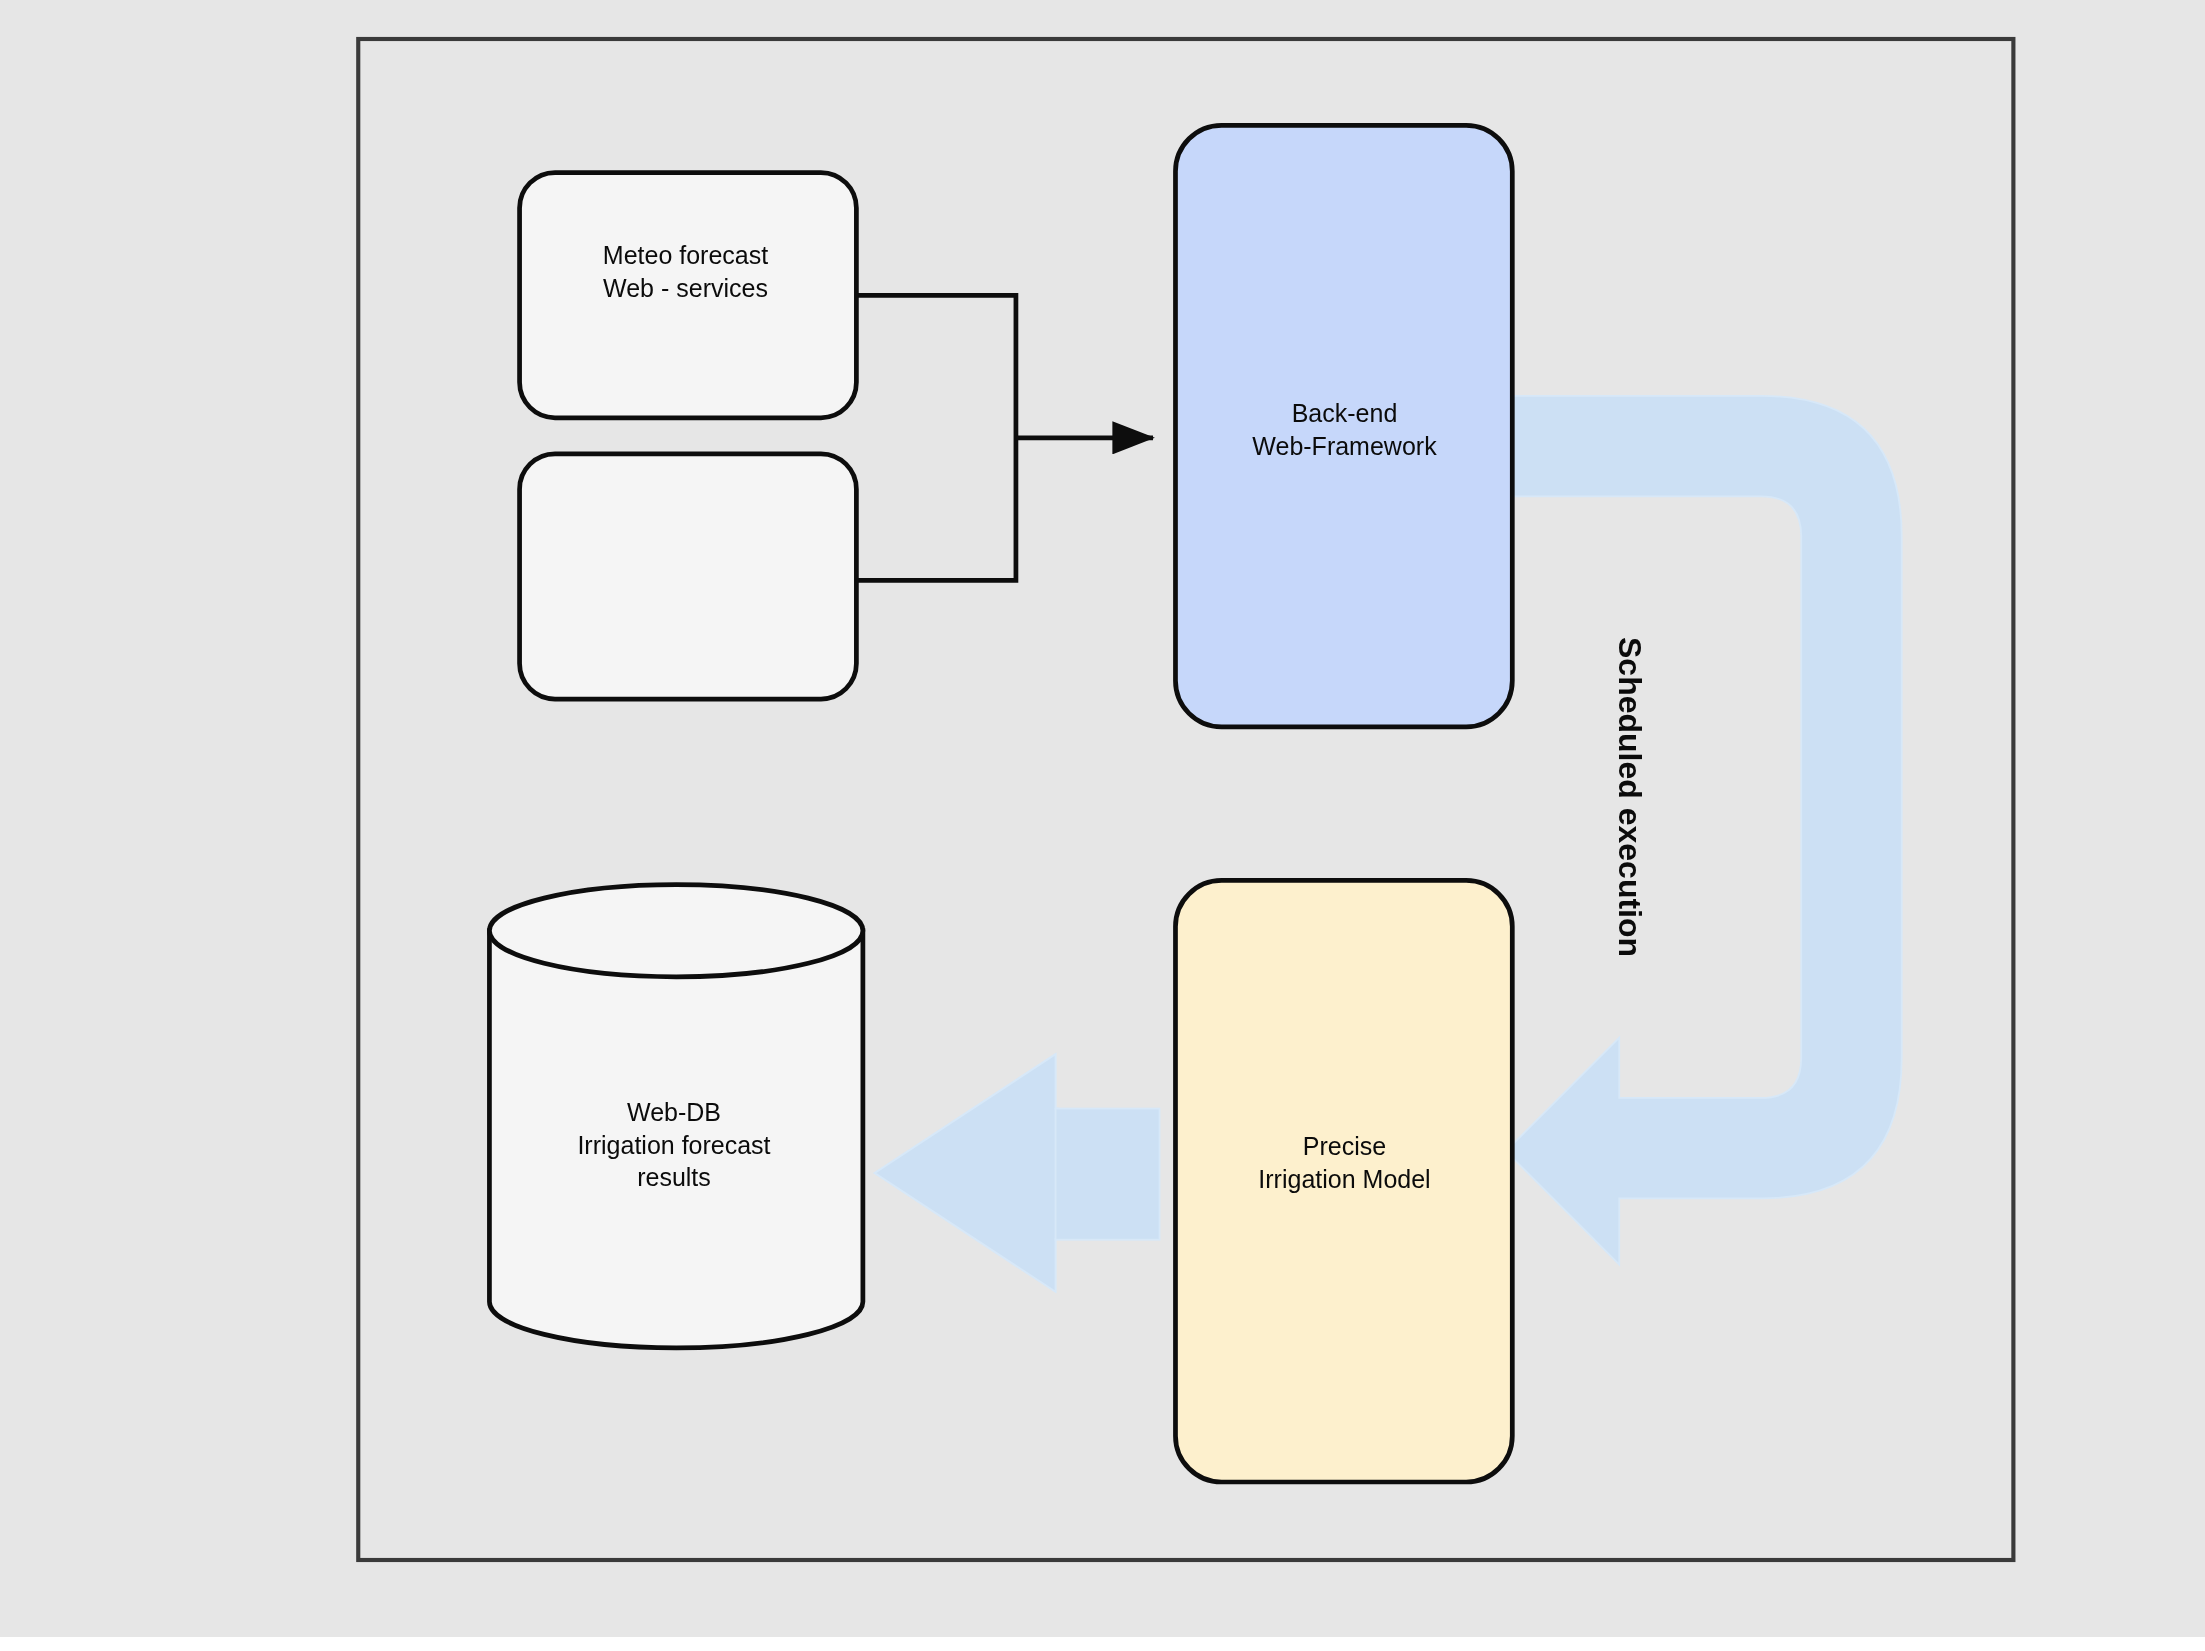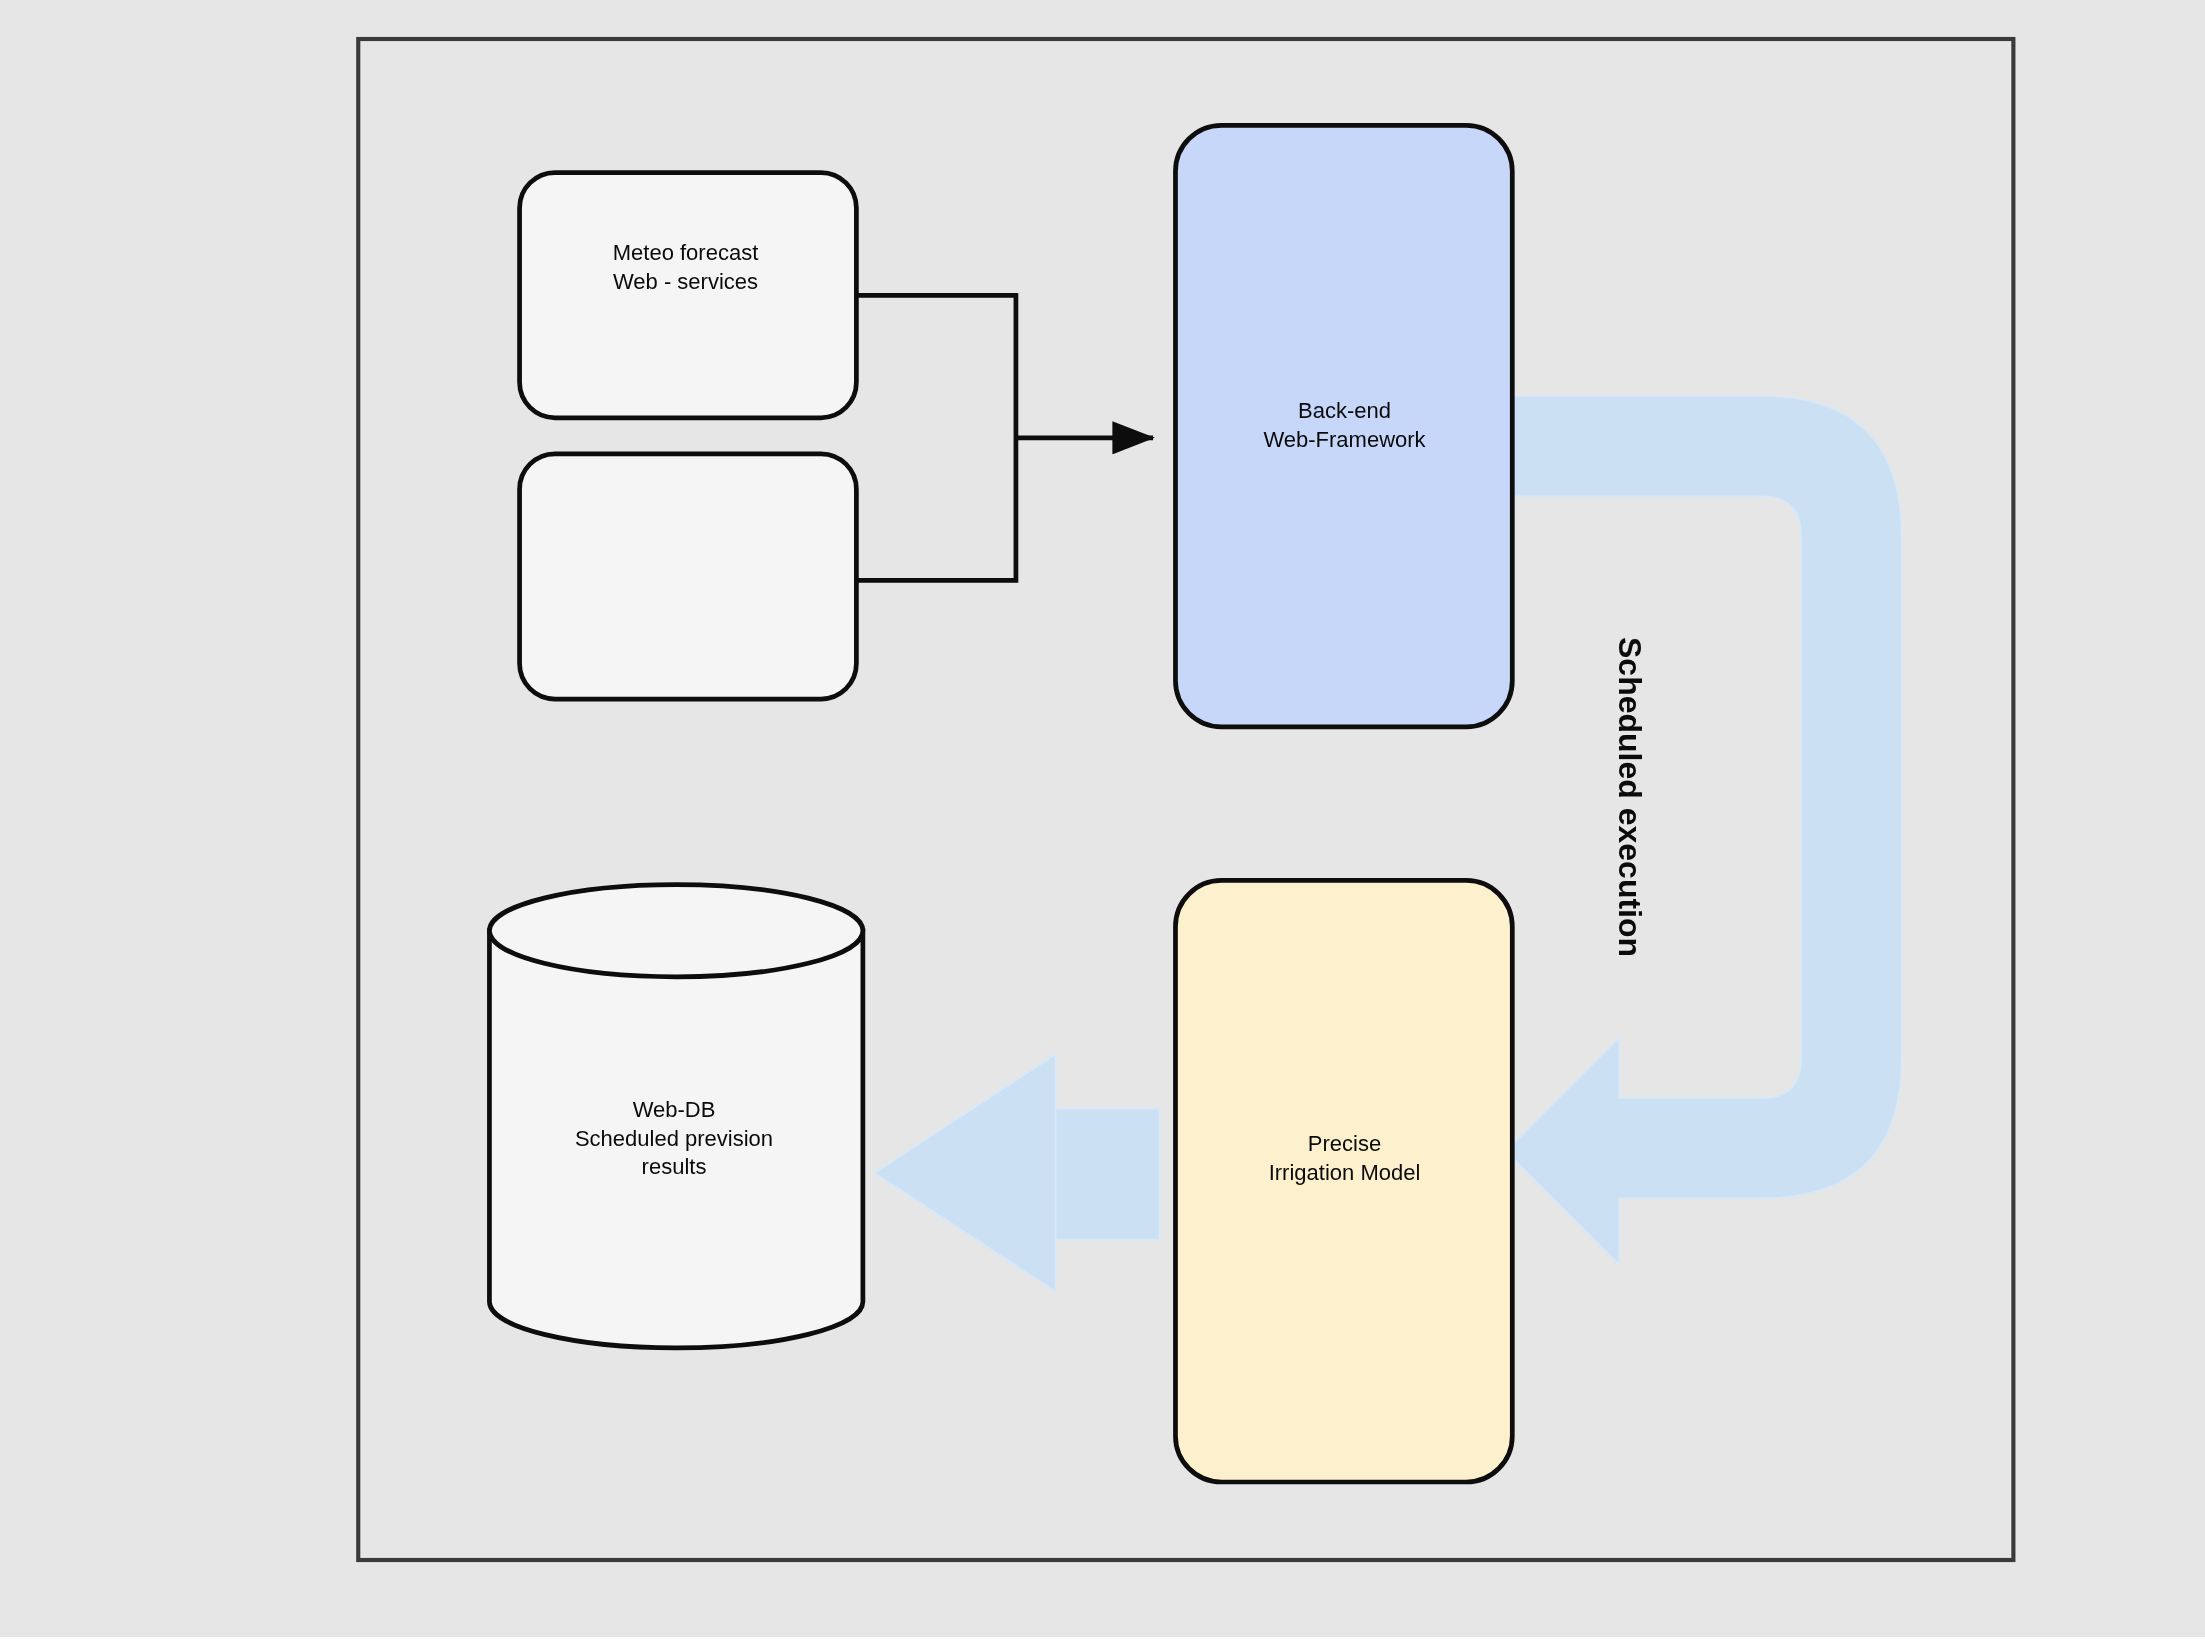--- a/index.html
+++ b/index.html
@@ -30,21 +30,21 @@
     width: 2205px;
     height: 1651px;
   }
   .node-label {
     position: absolute;
     text-align: center;
     color: #0b0b0b;
     line-height: 1.30;
     white-space: pre-line;
     pointer-events: none;
-    font-size: 22px;
+    font-size: 25px;
   }
   #label-meteo   { left: 520px;  top: 239px;  width: 331px; }
   #label-terrain { left: 520px;  top: 520px;  width: 331px; }
   #label-backend { left: 1176px; top: 397px;  width: 337px; }
   #label-model   { left: 1176px; top: 1130px; width: 337px; }
   #label-webdb   { left: 491px;  top: 1096px; width: 366px; }
   #label-scheduled {
     position: absolute;
     left: 1648px;
     top: 637px;
@@ -129,19 +129,19 @@
 Web - services</div>
 
 
   <div class="node-label" id="label-backend">Back-end
 Web-Framework</div>
 
   <div class="node-label" id="label-model">Precise
 Irrigation Model</div>
 
   <div class="node-label" id="label-webdb">Web-DB
-Scheduled prevision
+Irrigation forecast
 results</div>
 
   <div id="label-scheduled">Scheduled execution</div>
 
 </div>
 
 
 </body></html>

